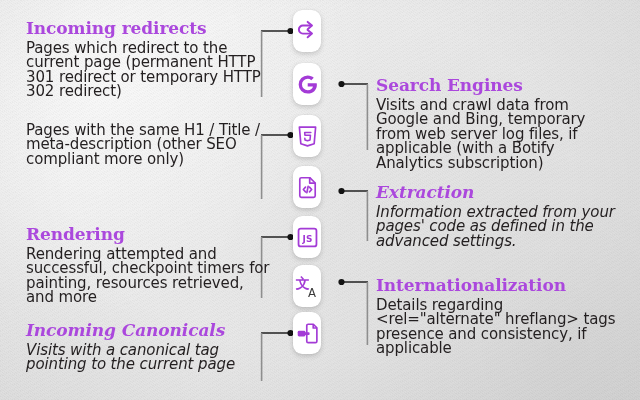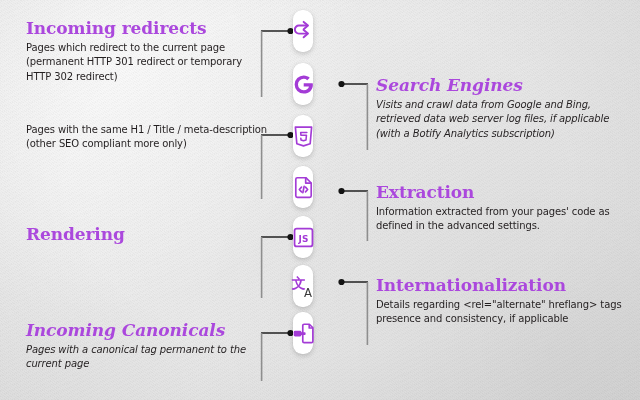--- a/index.html
+++ b/index.html
@@ -51,21 +51,21 @@
     position: absolute;
     left: 293px;
     top: 0;
     width: 46px;
     height: 400px;
     z-index: 4;
   }
   .icon-card {
     position: absolute;
     left: 0;
-    width: 20px;
+    width: 28px;
     height: 42px;
     border-radius: 9px;
     background: #ffffff;
     box-shadow: 0 2px 5px rgba(0,0,0,0.17), 0 0 1px rgba(0,0,0,0.10);
     display: flex;
     align-items: center;
     justify-content: center;
   }
   .icon-card svg { display: block; }
 
@@ -87,38 +87,38 @@
     color: #ab48dd;
     font-size: 17px;
     line-height: 19px;
     margin: 0 0 3px 0;
     letter-spacing: -0.1px;
     white-space: nowrap;
   }
   .entry-desc {
     font-family: "DejaVu Sans", "Liberation Sans", sans-serif;
     color: #231f20;
-    font-size: 10px;
+    font-size: 15px;
     line-height: 14.4px;
     margin: 0;
     letter-spacing: -0.12px;
   }
 
   
   .entry.left  { left: 10px;  width: 244px; text-align: left; margin-left: 16px; }
   
   .entry.right { left: 376px; width: 248px; text-align: left; }
 
   #entry-incoming-redirects   { top: 19px;  }
   #entry-duplicate-html-tags  { top: 123px; }
   #entry-javascript           { top: 225px; }
   #entry-incoming-canonicals  { top: 321px; font-style: italic; }
 
-  #entry-search-engines       { top: 76px; font-style: italic;  }
-  #entry-extraction           { top: 183px; }
+  #entry-search-engines       { top: 76px;  }
+  #entry-extraction           { top: 183px; font-style: italic; }
   #entry-internationalization { top: 276px; }
 </style>
 </head>
 <body>
 
 <div id="infographic">
 
   <svg id="connectors" width="640" height="400" viewBox="0 0 640 400" aria-hidden="true">
 
     <g>
@@ -230,41 +230,42 @@
     </div>
   </div>
 
   <div class="entry left" id="entry-incoming-redirects">
     <h2 class="entry-title">Incoming redirects</h2>
     <p class="entry-desc">Pages which redirect to the current page (permanent HTTP 301 redirect or temporary HTTP 302 redirect)</p>
   </div>
 
   <div class="entry right" id="entry-search-engines">
     <h2 class="entry-title">Search Engines</h2>
-    <p class="entry-desc">Visits and crawl data from Google and Bing, retrieved data web server log files, if applicable (with a Botify Analytics subscription)</p>
+    <p class="entry-desc">Visits and crawl data from Google and Bing, temporary from web server log files, if applicable (with a Botify Analytics subscription)</p>
   </div>
 
   <div class="entry left" id="entry-duplicate-html-tags">
     <p class="entry-desc">Pages with the same H1 / Title / meta-description (other SEO compliant more only)</p>
   </div>
 
   <div class="entry right" id="entry-extraction">
     <h2 class="entry-title">Extraction</h2>
     <p class="entry-desc">Information extracted from your pages' code as defined in the advanced settings.</p>
   </div>
 
   <div class="entry left" id="entry-javascript">
     <h2 class="entry-title">Rendering</h2>
+    <p class="entry-desc">Rendering attempted and successful, checkpoint timers for painting, resources retrieved, and more</p>
   </div>
 
   <div class="entry right" id="entry-internationalization">
     <h2 class="entry-title">Internationalization</h2>
     <p class="entry-desc">Details regarding &lt;rel="alternate" hreflang&gt; tags presence and consistency, if applicable</p>
   </div>
 
   <div class="entry left" id="entry-incoming-canonicals">
     <h2 class="entry-title">Incoming Canonicals</h2>
-    <p class="entry-desc">Pages with a canonical tag permanent to the current page</p>
+    <p class="entry-desc">Visits with a canonical tag pointing to the current page</p>
   </div>
 
   <div id="paper-grain"></div>
   <div id="vignette"></div>
 </div>
 
 </body></html>

